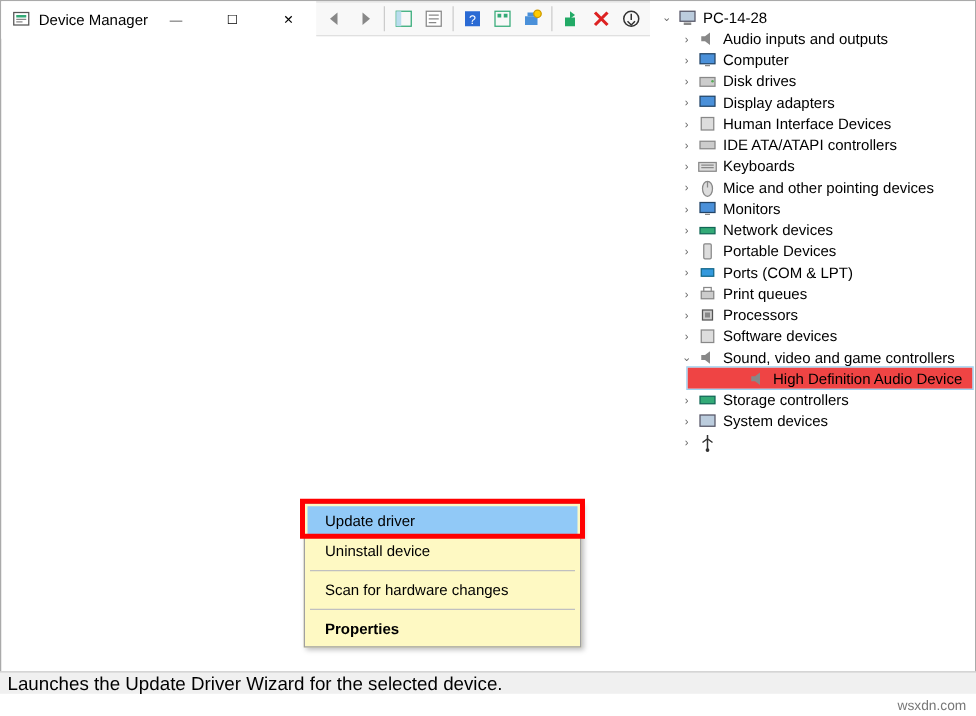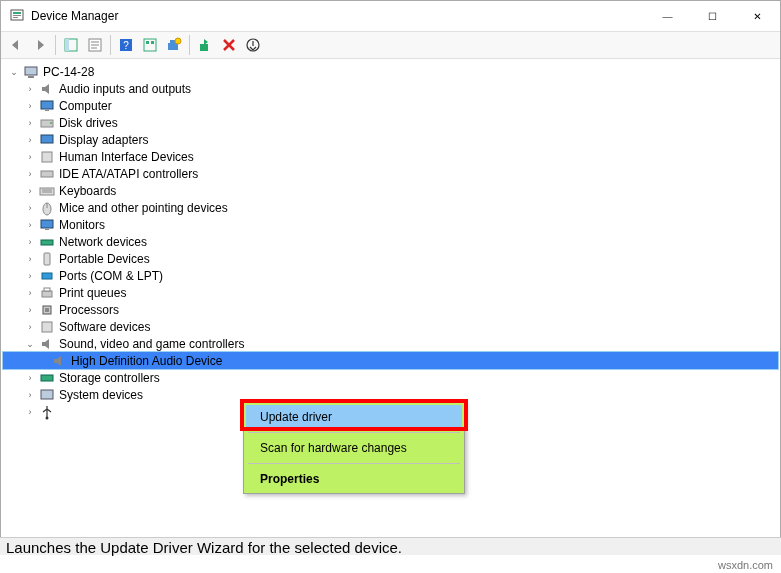--- a/index.html
+++ b/index.html
@@ -1,36 +1,36 @@
 <!DOCTYPE html>
 <html><head>
 <meta charset="utf-8">
 <style>
 * { margin: 0; padding: 0; box-sizing: border-box; }
 body { font-family: "Segoe UI", Tahoma, sans-serif; font-size: 12px; background: #fff; width: 781px; height: 573px; position: relative; overflow: hidden; }
-.window { border: 1px solid #aaa; width: 781px; height: 542px; background: #fff; display: flex; flex-direction: column; }
+.window { border: 1px solid #aaa; width: 781px; height: 542px; background: #fff; display: flex; flex-direction: row; }
 .titlebar { height: 30px; display: flex; align-items: center; padding: 0 0 0 8px; background: #fff; }
 .titlebar-icon { width: 16px; height: 16px; margin-right: 6px; }
 .titlebar-title { flex: 1; font-size: 12px; }
 .titlebar-btns { display: flex; }
 .titlebar-btn { width: 45px; height: 30px; display: flex; align-items: center; justify-content: center; font-family: "Segoe UI Symbol"; font-size: 10px; }
 .menubar { height: 20px; display: flex; align-items: center; padding: 0 4px; }
 .menu-item { padding: 2px 8px; }
 .toolbar { height: 28px; border-top: 1px solid #e0e0e0; border-bottom: 1px solid #e0e0e0; display: flex; align-items: center; padding: 0 4px; gap: 2px; background: #f8f8f8; }
 .tool-btn { width: 22px; height: 22px; display: flex; align-items: center; justify-content: center; border: 1px solid transparent; }
 .tool-sep { width: 1px; height: 20px; background: #ccc; margin: 0 2px; }
 .tree-area { flex: 1; overflow: auto; padding: 4px 2px; background: #fff; position: relative; }
 .tree-row { display: flex; align-items: center; height: 17px; white-space: nowrap; }
 .expander { width: 14px; height: 14px; display: inline-flex; align-items: center; justify-content: center; color: #666; font-size: 9px; }
 .tree-icon { width: 16px; height: 16px; margin: 0 4px 0 2px; display: inline-flex; align-items: center; justify-content: center; }
 .indent-0 { padding-left: 4px; }
 .indent-1 { padding-left: 20px; }
 .indent-2 { padding-left: 46px; }
-.selected { background: #3b82f6; outline: 1px solid #99cff0; }
-.context-menu { position: absolute; left: 243px; top: 402px; width: 222px; background: #bef264; border: 1px solid #a0a0a0; box-shadow: 2px 2px 4px rgba(0,0,0,0.25); padding: 2px; z-index: 100; }
+.selected { background: #ef4444; outline: 1px solid #99cff0; margin-left: 28px; }
+.context-menu { position: absolute; left: 243px; top: 402px; width: 222px; background: #fef9c3; border: 1px solid #a0a0a0; box-shadow: 2px 2px 4px rgba(0,0,0,0.25); padding: 2px; z-index: 100; }
 .ctx-item { padding: 5px 14px; font-size: 12px; }
 .ctx-highlight { position: absolute; border: 4px solid #ff0000; left: 240px; top: 399px; width: 228px; height: 32px; z-index: 200; pointer-events: none; }
 .ctx-item.hover { background: #91c9f7; }
 .ctx-sep { height: 1px; background: #c0c0c0; margin: 3px 2px; }
 .statusbar { position: absolute; bottom: 18px; left: 0; width: 781px; height: 18px; border-top: 1px solid #ccc; background: #f0f0f0; padding: 1px 6px; font-size: 15px; }
 .watermark { position: absolute; bottom: 2px; right: 8px; font-size: 11px; color: #777; }
 svg { width: 16px; height: 16px; }
 </style>
 </head>
 <body>
@@ -321,20 +321,21 @@
             <path d="M8 2 L8 14 M8 5 L4 8 M8 5 L12 8" stroke="#333" stroke-width="1.2" fill="none"></path>
             <circle cx="8" cy="14" r="1.5" fill="#333"></circle>
           </svg>
         </span>
       </div>
   </div>
 </div>
 
 <div class="context-menu">
   <div class="ctx-item hover">Update driver</div>
+  <div class="ctx-item">Uninstall device</div>
   <div class="ctx-sep"></div>
   <div class="ctx-item">Scan for hardware changes</div>
   <div class="ctx-sep"></div>
   <div class="ctx-item" style="font-weight:bold">Properties</div>
 </div>
 <div class="ctx-highlight"></div>
 
 <div class="statusbar">
   <span>Launches the Update Driver Wizard for the selected device.</span>
 </div>

